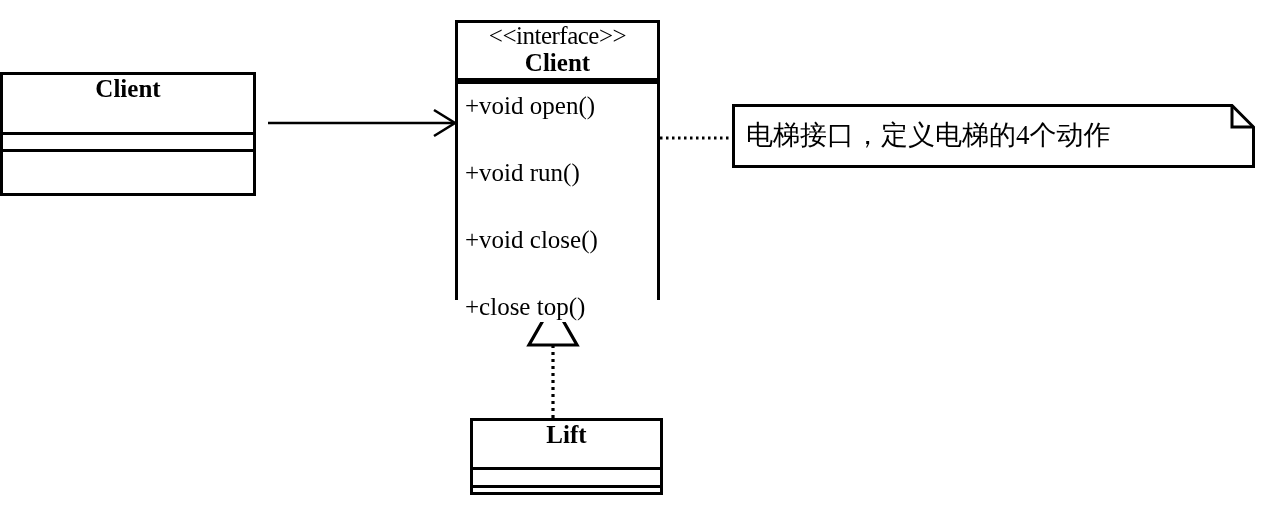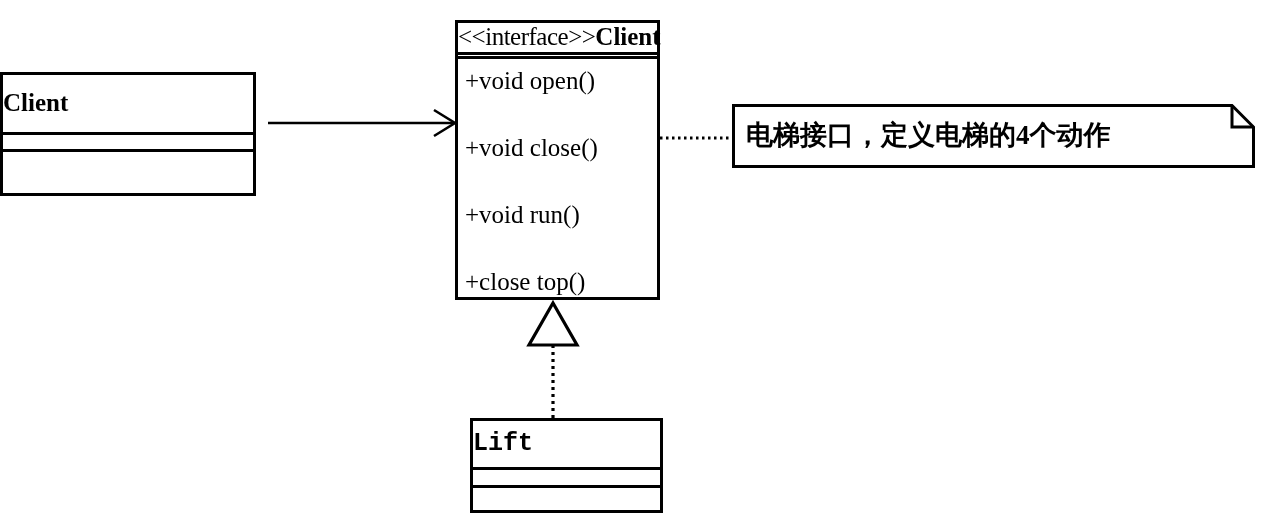--- a/index.html
+++ b/index.html
@@ -33,21 +33,21 @@
     box-sizing: border-box;
     background: #ffffff;
     position: relative;
   }
   .uml-compartment + .uml-compartment {
     border-top: 3px solid #000000;
     gap: 36px;
   }
   .comp-title {
     display: flex;
-    flex-direction: row;
+    flex-direction: column;
     align-items: center;
     justify-content: space-between;
   }
   .comp-empty {
     
   }
   .comp-members {
     display: flex;
     flex-direction: column;
     justify-content: flex-start;
@@ -73,21 +73,20 @@
     font-size: 25px;
     line-height: 31px;
     color: #000000;
     white-space: nowrap;
   }
 
   
   .uml-note {
     position: absolute;
     box-sizing: border-box;
-    font-weight: bold;
   }
   .uml-note svg {
     position: absolute;
     left: 0;
     top: 0;
     display: block;
   }
   .note-text {
     position: absolute;
     left: 14px;
@@ -147,27 +146,27 @@
   </div>
 
   <div class="uml-class" style="left:455px; top:20px; width:205px; height:280px;">
     <div class="uml-compartment comp-title" style="height:89px;">
       <div class="stereotype">&lt;&lt;interface&gt;&gt;</div>
       <div class="class-name">Client</div>
     </div>
     <div class="uml-compartment comp-empty" style="height:25px;"></div>
     <div class="uml-compartment comp-members" style="flex:1 1 auto;">
       <div class="member-line">+void open()</div>
+      <div class="member-line">+void run()</div>
       <div class="member-line">+void close()</div>
-      <div class="member-line">+void run()</div>
       <div class="member-line">+close top()</div>
     </div>
   </div>
 
-  <div class="uml-class" style="left:470px; top:418px; width:193px; height:95px;font-family:Liberation Mono, monospace;">
+  <div class="uml-class" style="left:470px; top:418px; width:193px; height:77px;">
     <div class="uml-compartment comp-title" style="height:46px;">
       <div class="class-name">Lift</div>
     </div>
     <div class="uml-compartment comp-empty" style="height:18px;"></div>
     <div class="uml-compartment comp-empty" style="flex:1 1 auto;"></div>
   </div>
 
   <div class="uml-note" style="left:732px; top:104px; width:523px; height:64px;">
     <svg width="523" height="64" viewBox="0 0 523 64">
       <path d="M1.5,1.5 L500,1.5 L521.5,23 L521.5,62.5 L1.5,62.5 Z" fill="#ffffff" stroke="#000000" stroke-width="3" stroke-linejoin="miter"></path>

